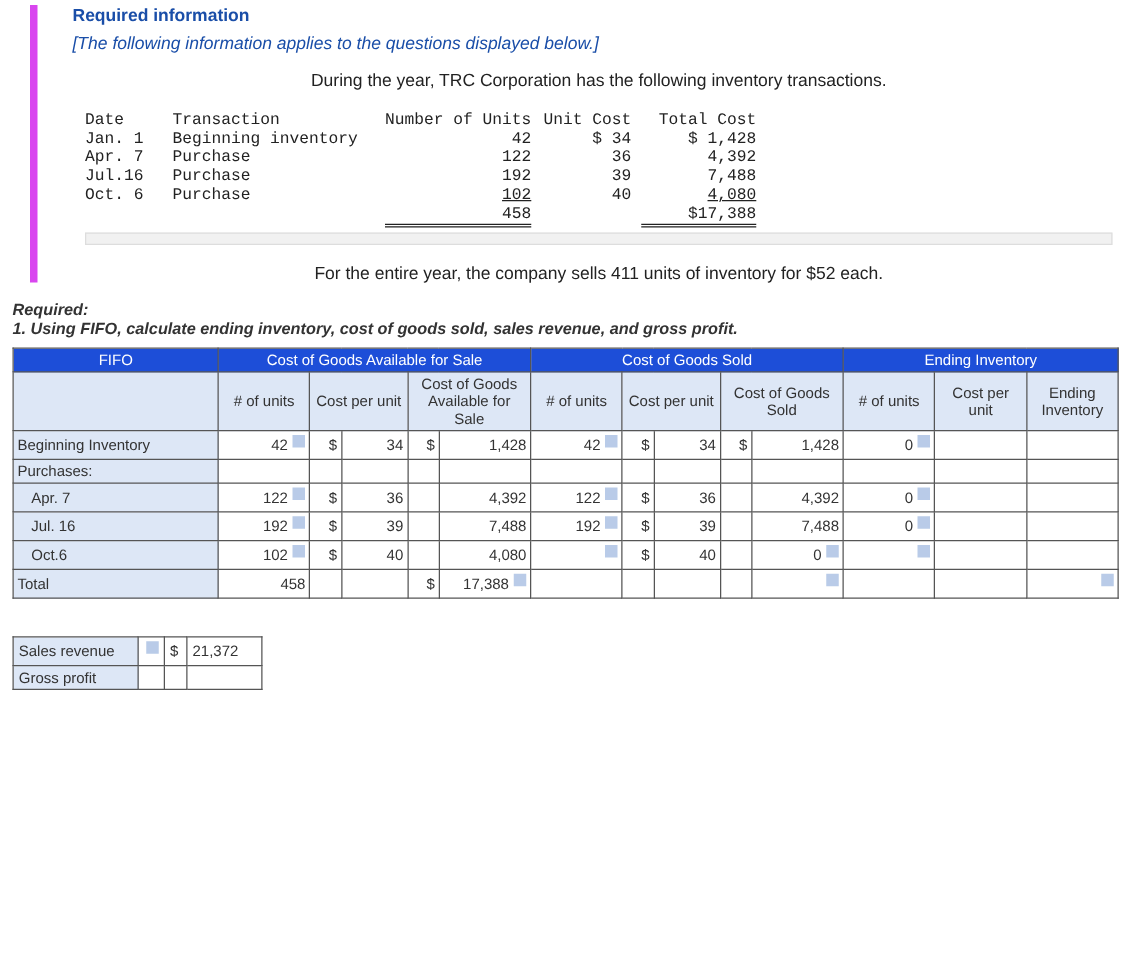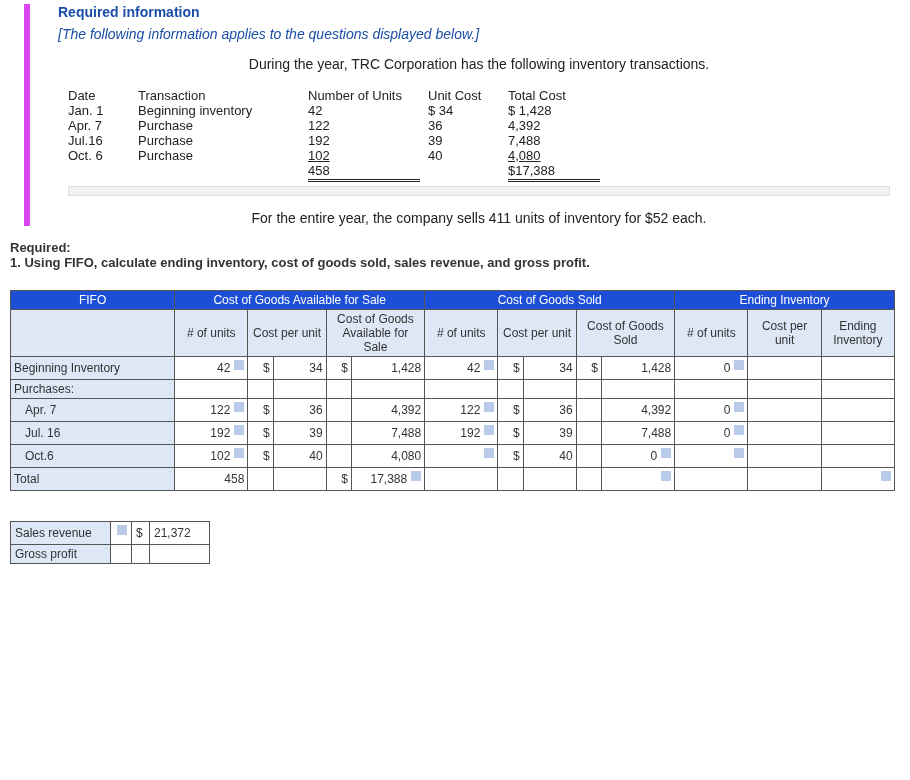--- a/index.html
+++ b/index.html
@@ -10,27 +10,27 @@
     margin: 0;
     padding: 0;
     width: 910px;
     background: #fff;
   }
   .content { padding: 0 10px 20px 10px; }
   .left-rule { border-left: 6px solid #d946ef; padding-left: 28px; margin-left: 14px; }
   .req-title { color: #1a4ea8; font-weight: bold; font-size: 14px; margin: 4px 0 6px 0; }
   .req-sub { color: #1a4ea8; font-style: italic; font-size: 14px; margin: 0 0 14px 0; }
   .body-text { color: #222; font-size: 14px; margin: 0 0 14px 0; text-align: center; }
-  .mono-table { font-family: Liberation Sans, sans-serif; font-size: 13px; color: #222; border-collapse: collapse; margin: 16px 0 2px 10px; }
+  .mono-table { font-family: Liberation Mono, monospace; font-size: 13px; color: #222; border-collapse: collapse; margin: 16px 0 2px 10px; }
   .mono-table th { text-align: left; font-weight: normal; padding: 0 8px 0 0; white-space: pre; }
   .mono-table td { padding: 0 8px 0 0; white-space: pre; }
-  .mono-table .num { text-align: left; }
+  .mono-table .num { text-align: right; }
   .rule-under { border-top: 1px solid #222; margin-top: 1px; }
   .scrollhint { height:10px; background:#f1f1f1; border:1px solid #ddd; margin:4px 10px 14px 10px; }
-  .req-block { margin: 10px 0 20px 0; }
+  .req-block { margin: 10px 0 8px 0; font-style: italic; }
   .req-block b { font-weight: bold; }
 
   
   table.fifo { border-collapse: collapse; table-layout: fixed; width: 885px; margin-top:6px; }
   table.fifo th, table.fifo td { border: 1px solid #555; font-size: 12px; padding: 2px 3px; vertical-align: middle; }
   table.fifo th { font-weight: normal; }
   .hdr-blue { background: #1d4ed8; color: #fff; font-weight: bold; text-align: center; }
   .hdr-sub { background: #dde7f6; text-align: center; }
   .rowlabel { background: #dde7f6; text-align: left; }
   .indent { padding-left: 14px !important; }

